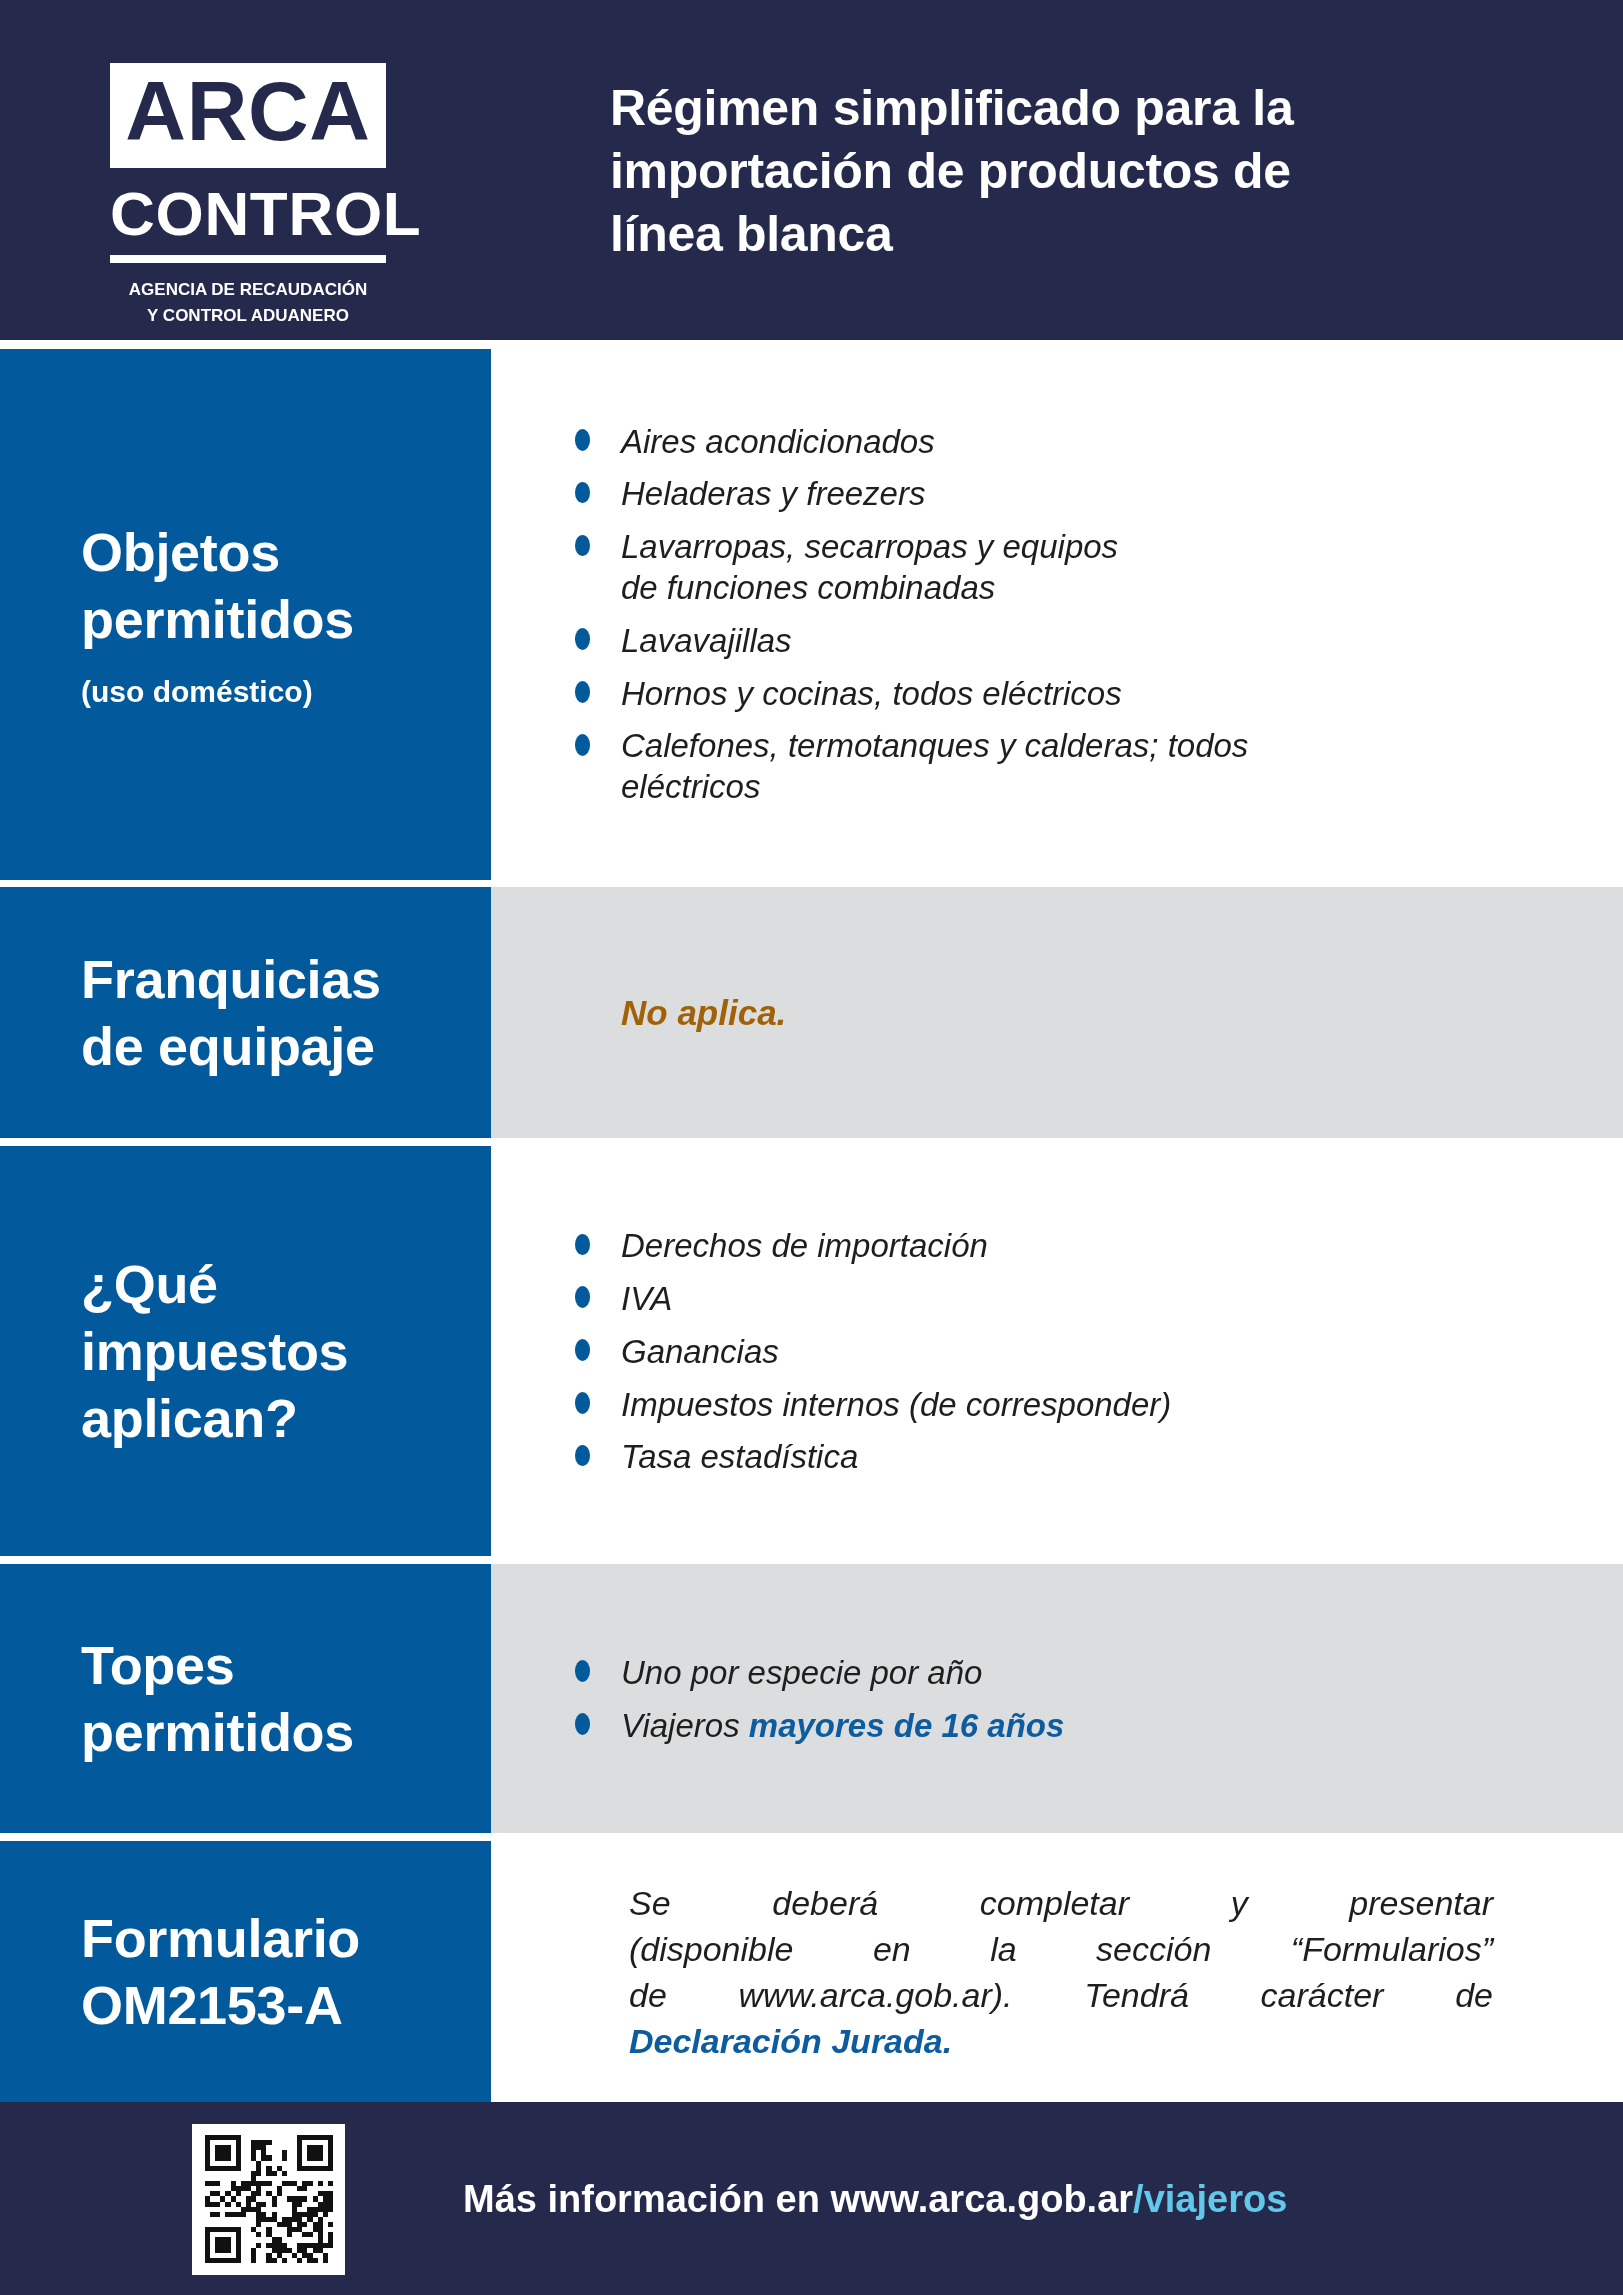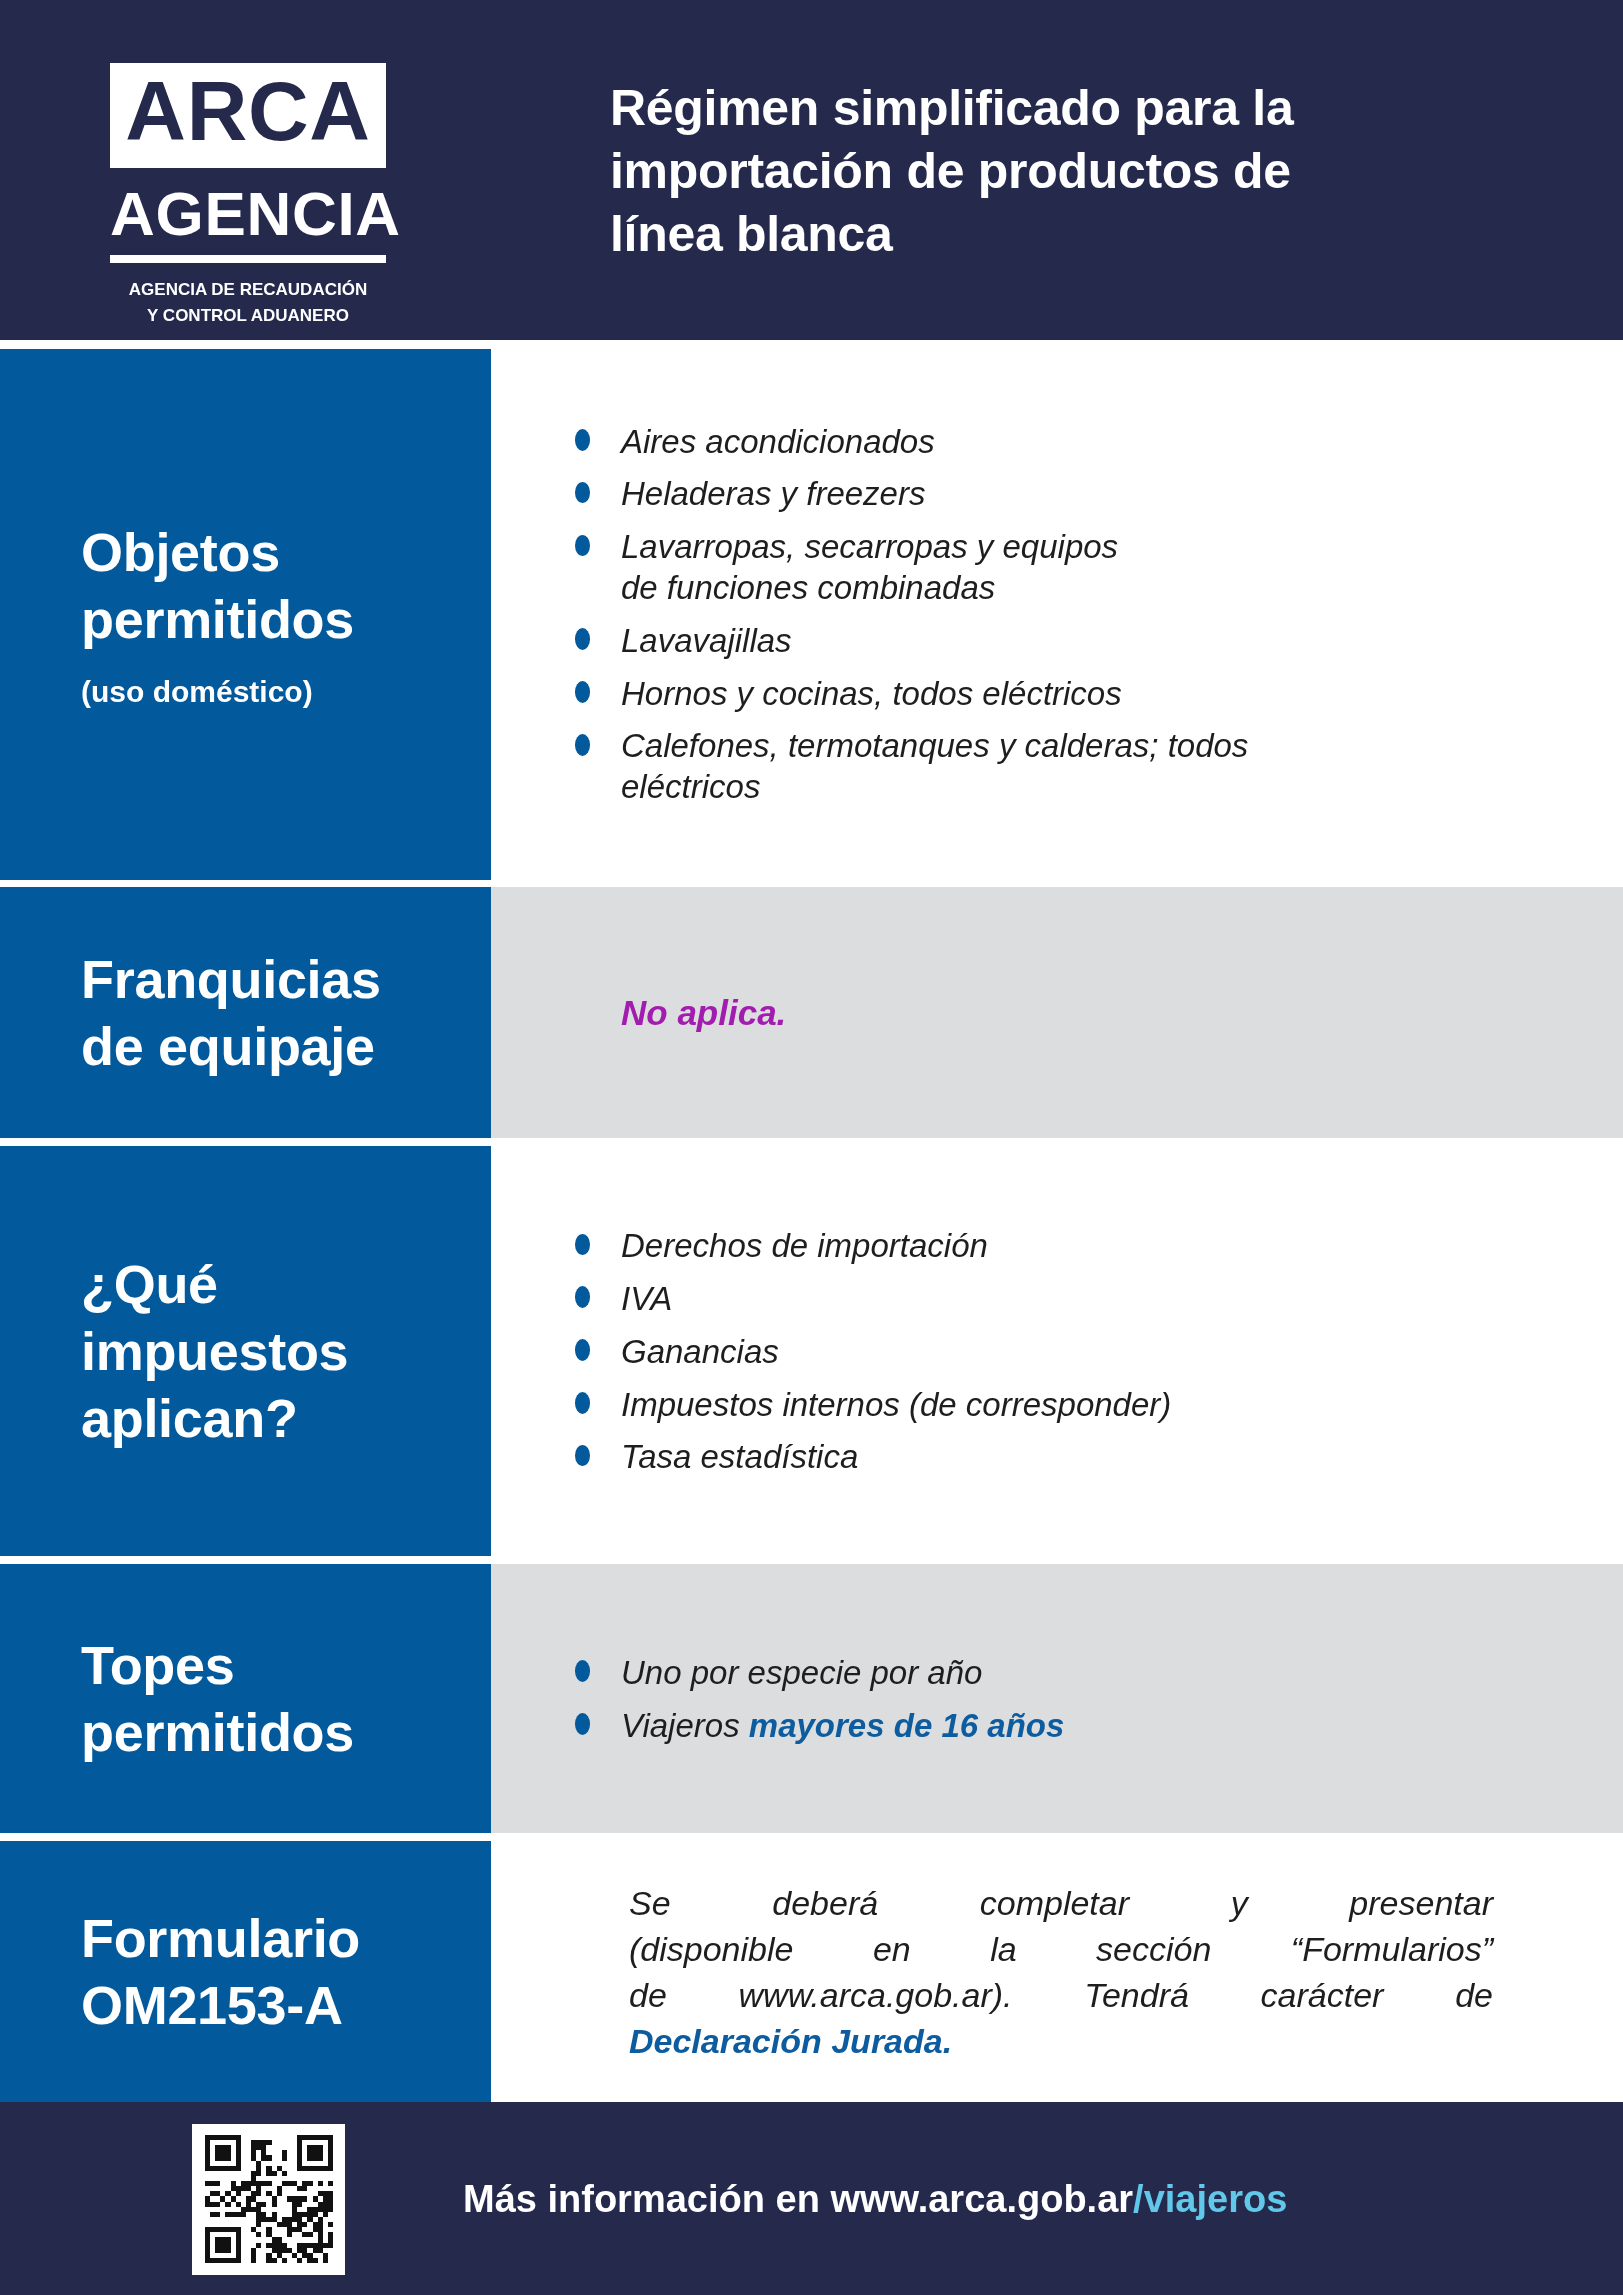--- a/index.html
+++ b/index.html
@@ -32,21 +32,21 @@
            padding-left:84px;padding-right:39px;box-sizing:border-box;font-style:italic;}
   .bg-white{background:#ffffff;}
   .bg-gray{background:#DCDDDE;}
 
   .bullets{list-style:none;margin:0;padding:0;}
   .bullets li{display:flex;align-items:flex-start;margin:11.8px 0;}
   .dot{width:15px;height:21.6px;border-radius:50%;background:#02599C;flex:none;margin:8.5px 31px 0 0;}
   .btext{font-size:33px;line-height:41px;color:#1E1E1E;white-space:pre-line;}
   .accent-inline{color:#0D5C9F;font-weight:bold;}
 
-  .value{margin-left:46px;font-size:35px;font-weight:bold;color:#a21caf;}
+  .value{margin-left:46px;font-size:35px;font-weight:bold;color:#a16207;}
 
   .para{margin-left:46px;width:864px;}
   .pline{font-size:34px;line-height:46px;color:#1E1E1E;text-align:justify;text-align-last:justify;}
   .pline.accent{color:#0D5C9F;font-weight:bold;text-align:left;text-align-last:left;}
 
   
   .footer{flex:none;height:194px;background:#252A4D;position:relative;}
   .qr{position:absolute;left:192px;top:21.6px;width:153px;height:151px;background:#ffffff;
       display:flex;align-items:center;justify-content:center;}
   .qr svg{width:128px;height:128px;shape-rendering:crispEdges;}
@@ -57,21 +57,21 @@
 </head>
 <body>
 
 <div class="page">
 
   <div class="header">
     <div class="logo">
       <div class="logo-box">
         <div class="logo-brand">ARCA</div>
       </div>
-      <div class="logo-sub">AGENCIA</div>
+      <div class="logo-sub">CONTROL</div>
       <div class="logo-rule"></div>
       <div class="logo-agency">AGENCIA DE RECAUDACIÓN
 Y CONTROL ADUANERO</div>
     </div>
     <div class="title">Régimen simplificado para la
 importación de productos de
 línea blanca</div>
   </div>
 
   <div class="section s1">

